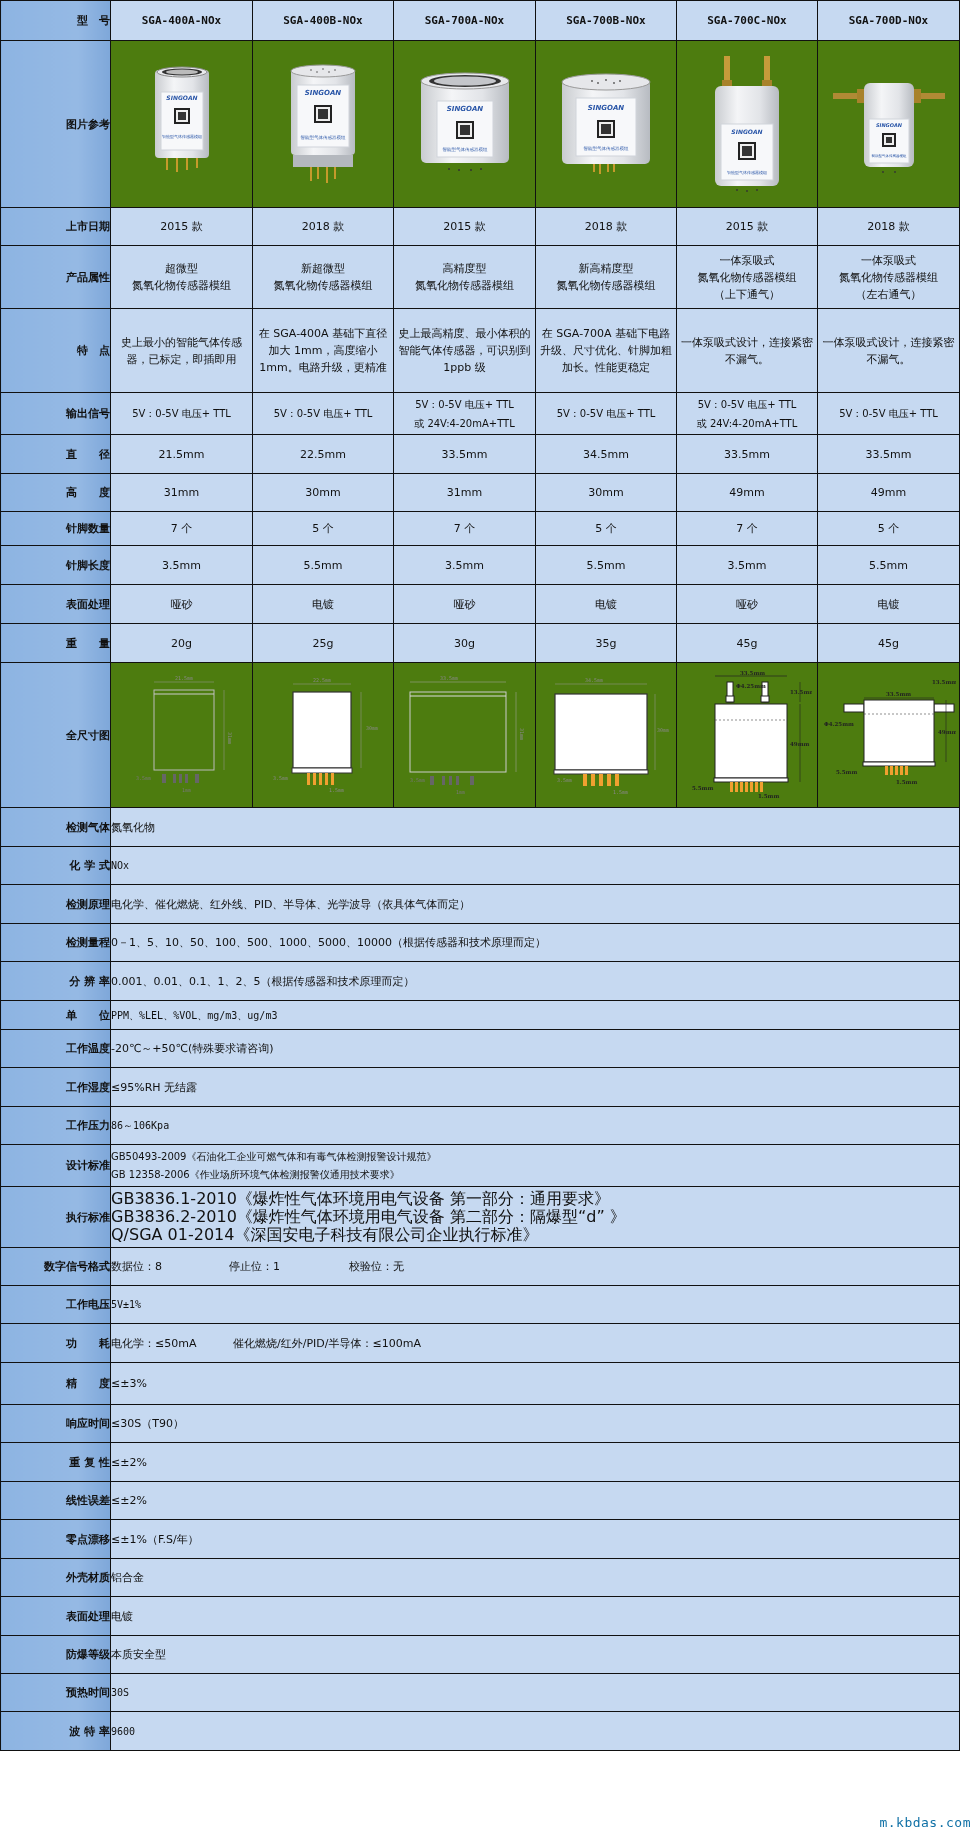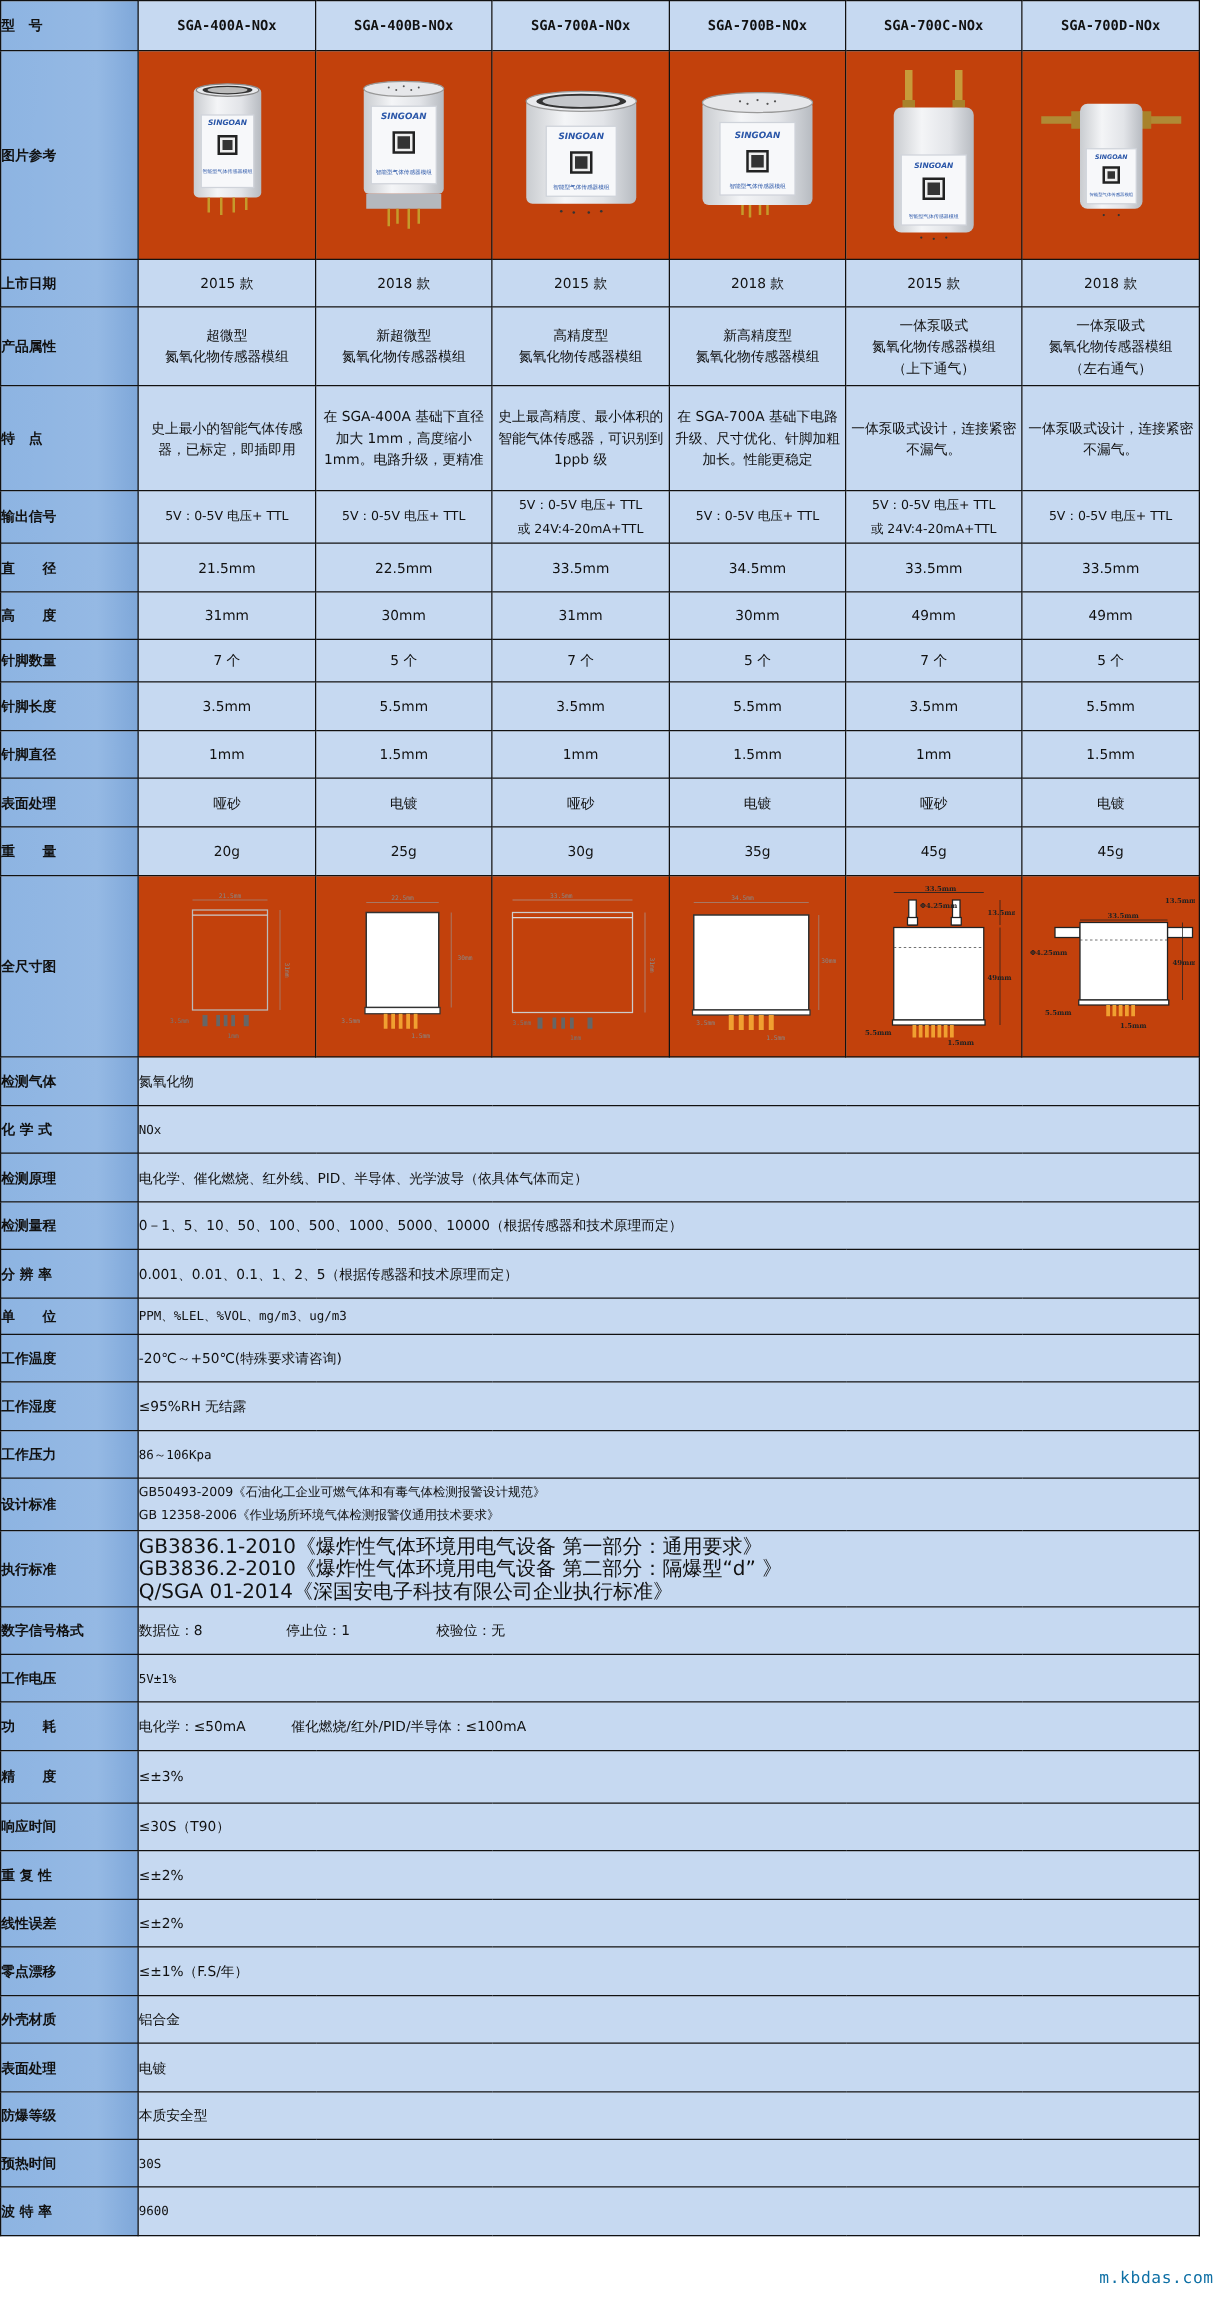--- a/index.html
+++ b/index.html
@@ -1,22 +1,22 @@
 <!DOCTYPE html>
 <html><head>
 <meta charset="utf-8">
 <style>
   html, body { margin: 0; padding: 0; background: #ffffff; }
   body { width: 973px; height: 1838px; position: relative; overflow: hidden; font-family: "DejaVu Sans", sans-serif; color: #111; }
   table.spec { position: absolute; left: 0; top: 0; width: 959px; border-collapse: collapse; table-layout: fixed; }
   table.spec td { border: 1.5px solid #111; padding: 0; font-size: 11px; vertical-align: middle; }
-  td.lbl { background: linear-gradient(90deg, #8db4e2 0%, #95b9e4 70%, #7ea7d9 100%); font-weight: bold; text-align: left; font-size: 12.5px; color: #111; letter-spacing: 0; }
+  td.lbl { background: linear-gradient(90deg, #8db4e2 0%, #95b9e4 70%, #7ea7d9 100%); font-weight: bold; text-align: right; font-size: 12.5px; color: #111; letter-spacing: 0; }
   td.val { background: #c6d9f1; text-align: center; line-height: 17px; font-size: 11px; }
   td.model { background: #c6d9f1; text-align: center; font-family: "DejaVu Sans Mono", monospace; font-weight: bold; font-size: 10.5px; }
-  td.img { background: #c2410c; text-align: center; }
+  td.img { background: #4d7c0f; text-align: center; }
   td.wide { background: #c6d9f1; text-align: left; padding-left: 6px; font-size: 10.5px; line-height: 19px; margin-left: 47px; }
   td.wide .mono { font-family: "DejaVu Sans Mono", monospace; font-size: 10px; }
   .watermark { position: absolute; right: 2px; top: 1815px; font-family: "DejaVu Sans Mono", monospace; color: #0369a1; font-size: 13px; letter-spacing: 0.5px; opacity: 0.95; }
   .sensor svg, .dim svg { display: block; margin: 0 auto; }
   .inline-gap { display: inline-block; }
 </style>
 </head>
 <body>
 
 <table class="spec">
@@ -290,29 +290,20 @@
   <tr style="height:39px">
     <td class="lbl">针脚长度</td>
     <td class="val">3.5mm</td>
     <td class="val">5.5mm</td>
     <td class="val">3.5mm</td>
     <td class="val">5.5mm</td>
     <td class="val">3.5mm</td>
     <td class="val">5.5mm</td>
   </tr>
 
-  <tr style="height:38px">
-    <td class="lbl">针脚直径</td>
-    <td class="val">1mm</td>
-    <td class="val">1.5mm</td>
-    <td class="val">1mm</td>
-    <td class="val">1.5mm</td>
-    <td class="val">1mm</td>
-    <td class="val">1.5mm</td>
-  </tr>
 
   <tr style="height:39px">
     <td class="lbl">表面处理</td>
     <td class="val">哑砂</td>
     <td class="val">电镀</td>
     <td class="val">哑砂</td>
     <td class="val">电镀</td>
     <td class="val">哑砂</td>
     <td class="val">电镀</td>
   </tr>

